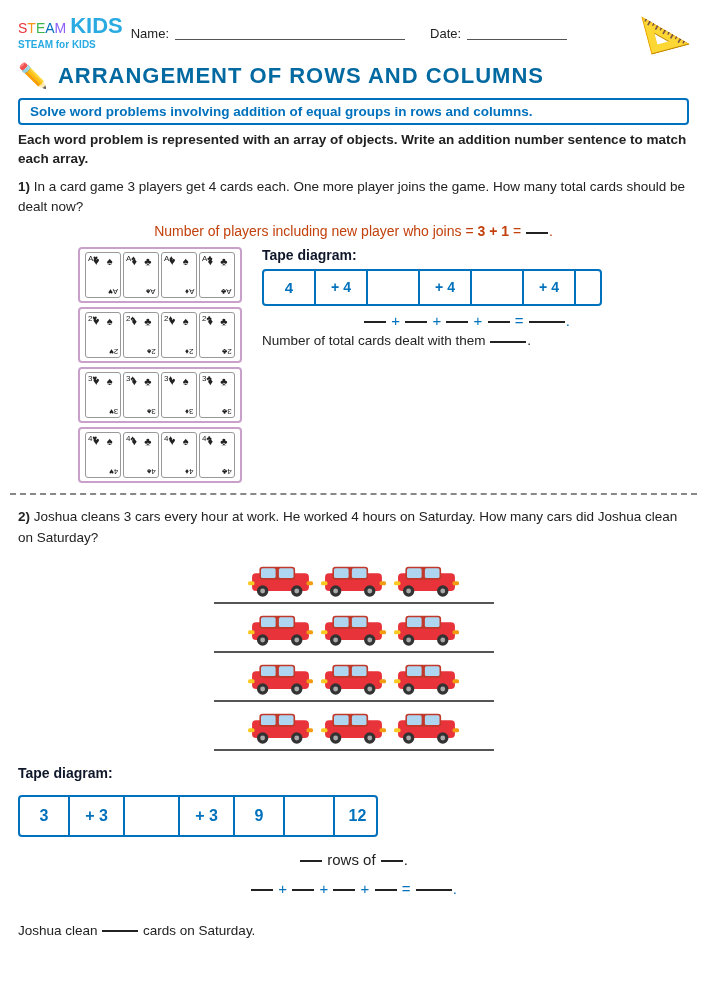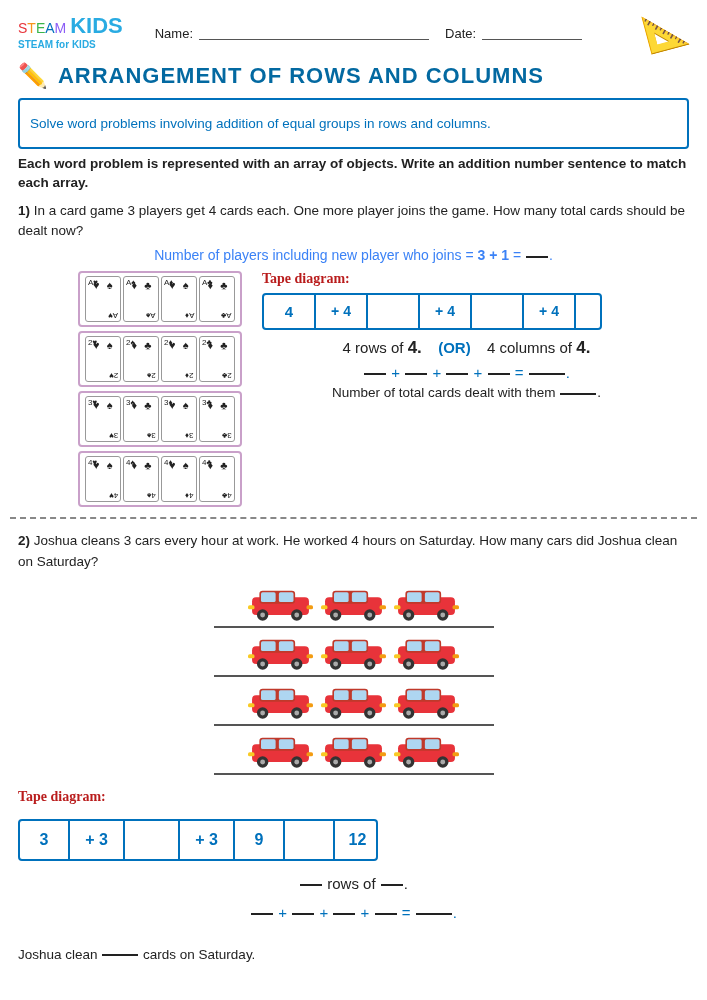--- a/index.html
+++ b/index.html
@@ -16,34 +16,34 @@
     
     .header {
       display: flex;
       align-items: center;
       padding: 10px 18px 6px 18px;
       border-bottom: none;
     }
     .logo-area {
       display: flex;
       flex-direction: column;
-      margin-right: 32px;
+      margin-right: 8px;
     }
     .logo-s { color: #e8333a; }
     .logo-t { color: #f7941d; }
     .logo-e { color: #39b54a; }
     .logo-a { color: #0071bc; }
     .logo-m { color: #8b5cf6; }
     .logo-kids { color: #29abe2; font-size: 22px; font-weight: 900; }
     .logo-sub { color: #29abe2; font-size: 10px; font-weight: bold; }
     .name-date {
       display: flex;
       flex: 1;
       align-items: center;
-      gap: 16px;
+      gap: 25px;
       font-size: 13px;
       padding-top: 4px;
     }
     .name-field {
       display: flex;
       align-items: center;
       gap: 6px;
     }
     .name-line {
       border-bottom: 1.5px solid #555;
@@ -73,23 +73,23 @@
       font-weight: 900;
       letter-spacing: 1px;
       text-transform: uppercase;
     }
 
     
     .objective-box {
       margin: 0 18px 6px 18px;
       border: 2.5px solid #0071bc;
       border-radius: 4px;
-      padding: 16px 10px;
+      padding: 4px 10px;
       color: #0071bc;
-      font-weight: normal;
+      font-weight: bold;
       font-size: 13.5px;
     }
 
     
     .instructions {
       margin: 0 18px 8px 18px;
       font-size: 13.5px;
       font-weight: bold;
       color: #222;
       line-height: 1.4;
@@ -106,21 +106,21 @@
       margin-bottom: 6px;
     }
     .q-number {
       font-weight: bold;
     }
 
     
     .eq-line {
       text-align: center;
       font-size: 14px;
-      color: #3b82f6;
+      color: #c2410c;
       margin: 4px 0;
     }
     .eq-line span {
       font-weight: bold;
     }
 
     
     .array-section {
       display: flex;
       align-items: flex-start;
@@ -169,23 +169,22 @@
       font-size: 11px;
     }
 
     
     .tape-section {
       flex: 1;
     }
     .tape-label {
       font-weight: bold;
       font-size: 14px;
-      color: #b91c1c;
+      color: #0f172a;
       margin-bottom: 6px;
-      font-family: Liberation Serif, serif;
     }
     .tape-diagram {
       display: flex;
       border: 2px solid #0071bc;
       border-radius: 4px;
       overflow: hidden;
       width: 340px;
     }
     .tape-cell {
       border-right: 2px solid #0071bc;
@@ -238,21 +237,21 @@
     
     .addition-line {
       text-align: center;
       font-size: 15px;
       color: #0071bc;
       margin: 6px 0 4px 0;
     }
 
     
     .total-line {
-      text-align: center;
+      text-align: left;
       font-size: 13.5px;
       color: #222;
       margin: 4px 0 10px 0;
     }
 
     
     .divider {
       border: none;
       border-top: 2px dashed #888;
       margin: 8px 10px 12px 10px;
@@ -519,25 +518,20 @@
       <div class="tape-diagram">
         <div class="tape-cell" style="min-width:52px;">4</div>
         <div class="tape-cell plus" style="min-width:52px;">+ 4</div>
         <div class="tape-cell" style="min-width:52px;"></div>
         <div class="tape-cell plus" style="min-width:52px;">+ 4</div>
         <div class="tape-cell" style="min-width:52px;"></div>
         <div class="tape-cell plus" style="min-width:52px;">+ 4</div>
         <div class="tape-cell" style="min-width:52px;"></div>
       </div>
 
-      <div class="rows-cols-line">
-        4 rows of <span class="bold">4.</span>
-        &nbsp;<span class="or-text">(OR)</span>&nbsp;
-        4 columns of <span class="bold">4.</span>
-      </div>
 
       <div class="addition-line">
         <span class="blank"></span> + 
         <span class="blank"></span> + 
         <span class="blank"></span> + 
         <span class="blank"></span> = 
         <span class="blank-long"></span>.
       </div>
 
       <div class="total-line">

